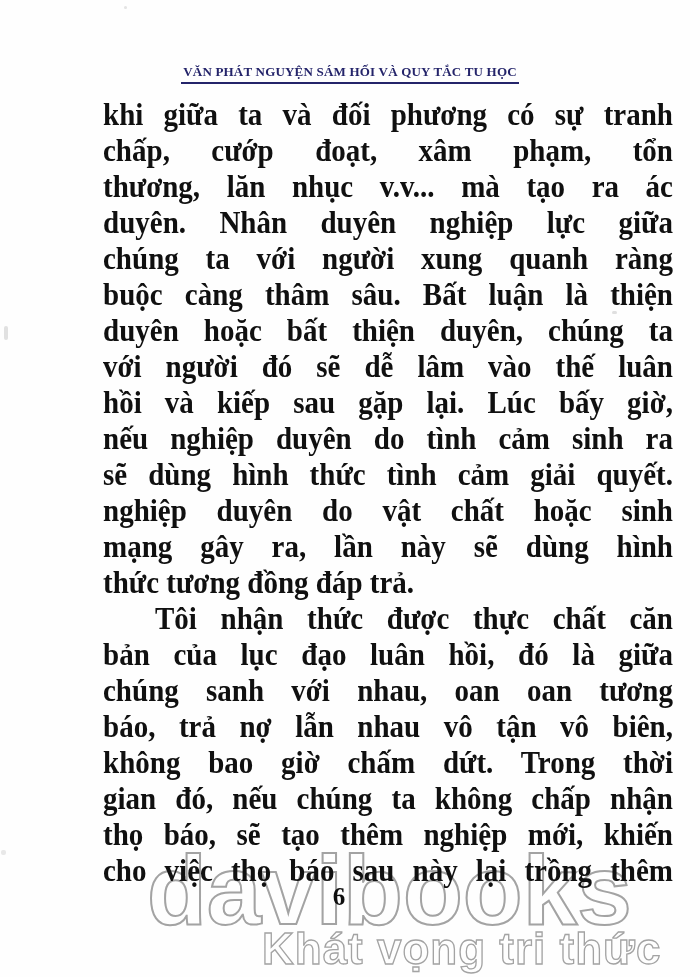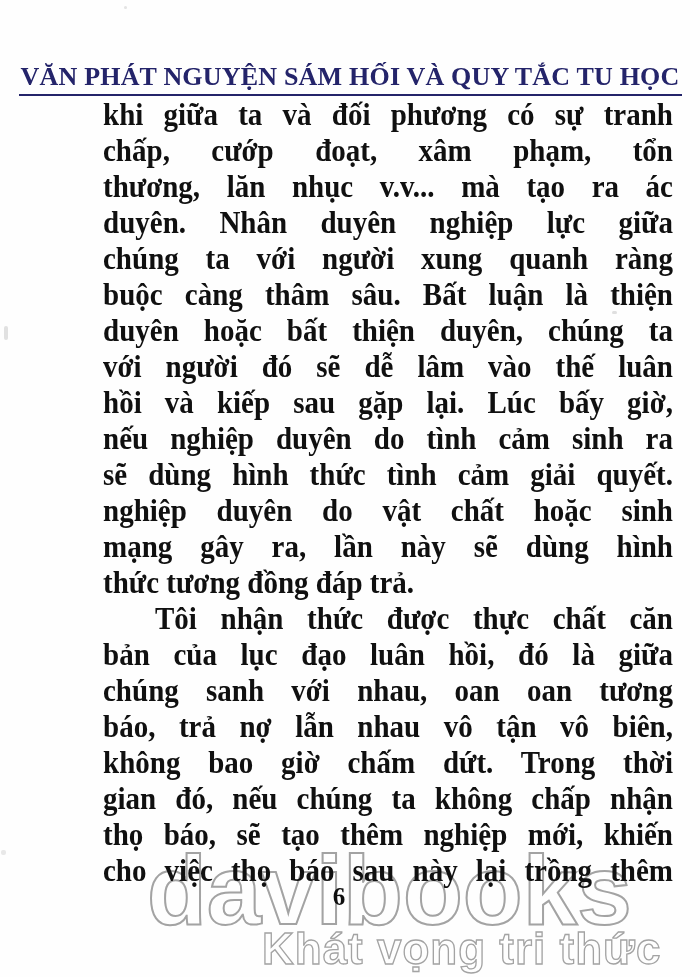--- a/index.html
+++ b/index.html
@@ -4,21 +4,21 @@
 <style>
   html,body{margin:0;padding:0;background:#fff;}
   .page{
     position:relative;width:700px;height:977px;
     background:var(--bg,#fefefe);overflow:hidden;
     font-family:"Liberation Serif","DejaVu Serif",serif;
   }
   
   .header{position:absolute;top:62px;left:0;width:100%;text-align:center;z-index:2;}
   .header .title{
-    display:inline-block;font-weight:bold;font-size:26px;letter-spacing:.2px;
+    display:inline-block;font-weight:bold;font-size:13px;letter-spacing:.2px;
     color:var(--header-color,#24246a);
     border-bottom:2px solid var(--header-color,#24246a);
     padding:0 2px 2px 2px;white-space:nowrap;
   }
   
   .body-block{position:absolute;left:73px;top:97px;width:570px;z-index:2;color:var(--body-color,#101010);margin-left:30px;}
   .line{
     height:36px;line-height:36px;font-size:29px;font-weight:bold;
     text-align:justify;text-align-last:justify;white-space:nowrap;
     transform:scaleY(1.12);transform-origin:50% 72%;

